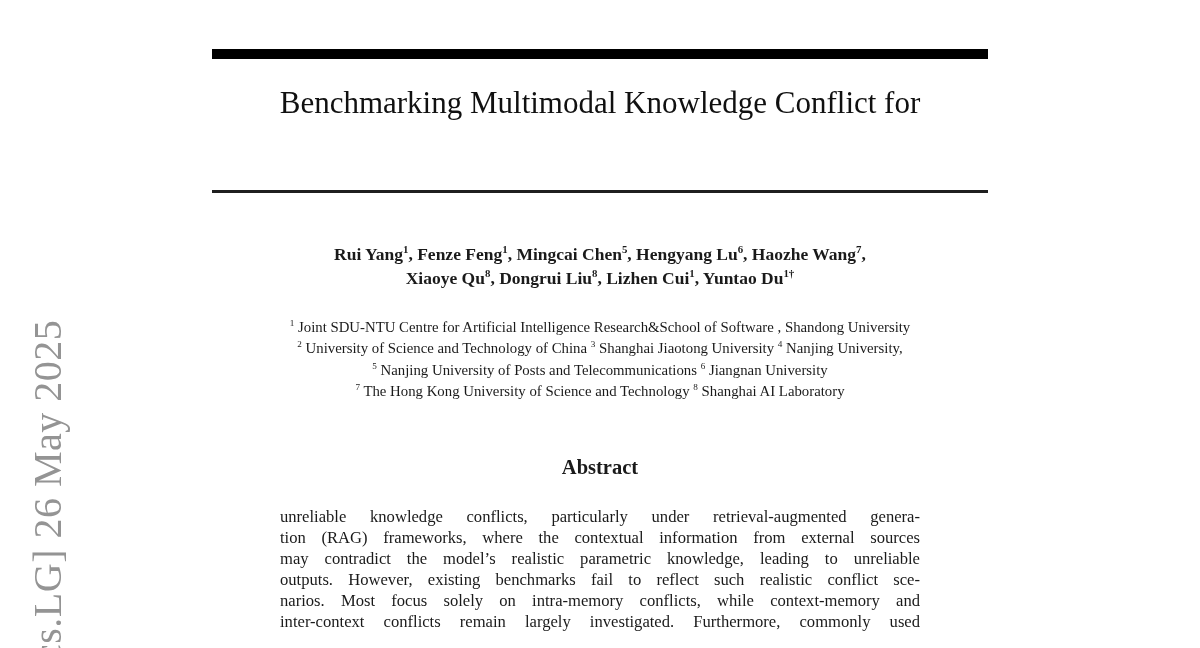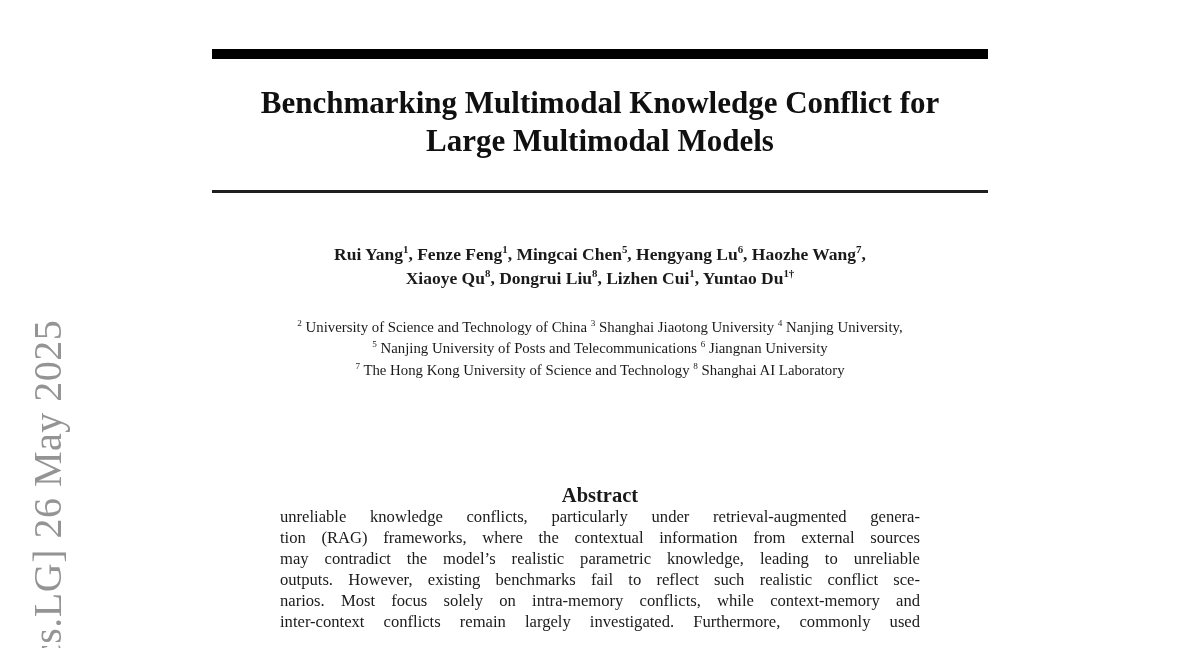--- a/index.html
+++ b/index.html
@@ -30,21 +30,21 @@
   }
 
   
   .rule-top { left: 212px; top: 49px;  width: 776px; height: 10px; background: var(--rule); }
   .rule-mid { left: 212px; top: 190px; width: 776px; height: 3px;  background: #1f1f1f; }
 
   
   .title {
     left: 212px; top: 84px; width: 776px;
     text-align: center;
-    font-size: 31px; font-weight: bold;
+    font-size: 31px; font-weight: normal;
     line-height: 38px;
     color: #101010;
   }
 
   
   .authors {
     left: 212px; top: 242px; width: 776px;
     text-align: center;
     font-size: 17.5px; font-weight: bold;
     line-height: 24px;
@@ -55,21 +55,21 @@
     left: 162px; top: 317px; width: 876px;
     text-align: center;
     font-size: 14.8px;
     line-height: 21.4px;
   }
 
   
   .abs-head {
     left: 212px; top: 456px; width: 776px;
     text-align: center;
-    font-size: 20.5px; font-weight: bold; margin-top: 28px;
+    font-size: 20.5px; font-weight: bold;
   }
   .abs-body {
     left: 280px; top: 506px; width: 640px;
     font-size: 16.6px;
     line-height: 21px;
   }
   .abs-body .line {
     text-align: justify;
     text-align-last: justify;
     white-space: nowrap;
@@ -79,31 +79,31 @@
 </style>
 </head>
 <body>
 
 <div class="abs watermark">cs.LG] 26 May 2025</div>
 
 <div class="abs rule-top"></div>
 
 <h1 class="abs title">
     <div class="line">Benchmarking Multimodal Knowledge Conflict for</div>
-    <div class="line">Large Multimodal Models</div>
   </h1>
 
 <div class="abs rule-mid"></div>
 
 <div class="abs authors">
     <div class="line">Rui Yang<sup>1</sup>, Fenze Feng<sup>1</sup>, Mingcai Chen<sup>5</sup>, Hengyang Lu<sup>6</sup>, Haozhe Wang<sup>7</sup>,</div>
     <div class="line">Xiaoye Qu<sup>8</sup>, Dongrui Liu<sup>8</sup>, Lizhen Cui<sup>1</sup>, Yuntao Du<sup>1†</sup></div>
   </div>
 
 <div class="abs affils">
+    <div class="line"><sup>1</sup> Joint SDU-NTU Centre for Artificial Intelligence Research&amp;School of Software , Shandong University</div>
     <div class="line"><sup>2</sup> University of Science and Technology of China <sup>3</sup> Shanghai Jiaotong University <sup>4</sup> Nanjing University,</div>
     <div class="line"><sup>5</sup> Nanjing University of Posts and Telecommunications <sup>6</sup> Jiangnan University</div>
     <div class="line"><sup>7</sup> The Hong Kong University of Science and Technology <sup>8</sup> Shanghai AI Laboratory</div>
   </div>
 
 <div class="abs abs-head">Abstract</div>
 
 <div class="abs abs-body">
     <div class="line">unreliable knowledge conflicts, particularly under retrieval-augmented genera-</div>
     <div class="line">tion (RAG) frameworks, where the contextual information from external sources</div>

